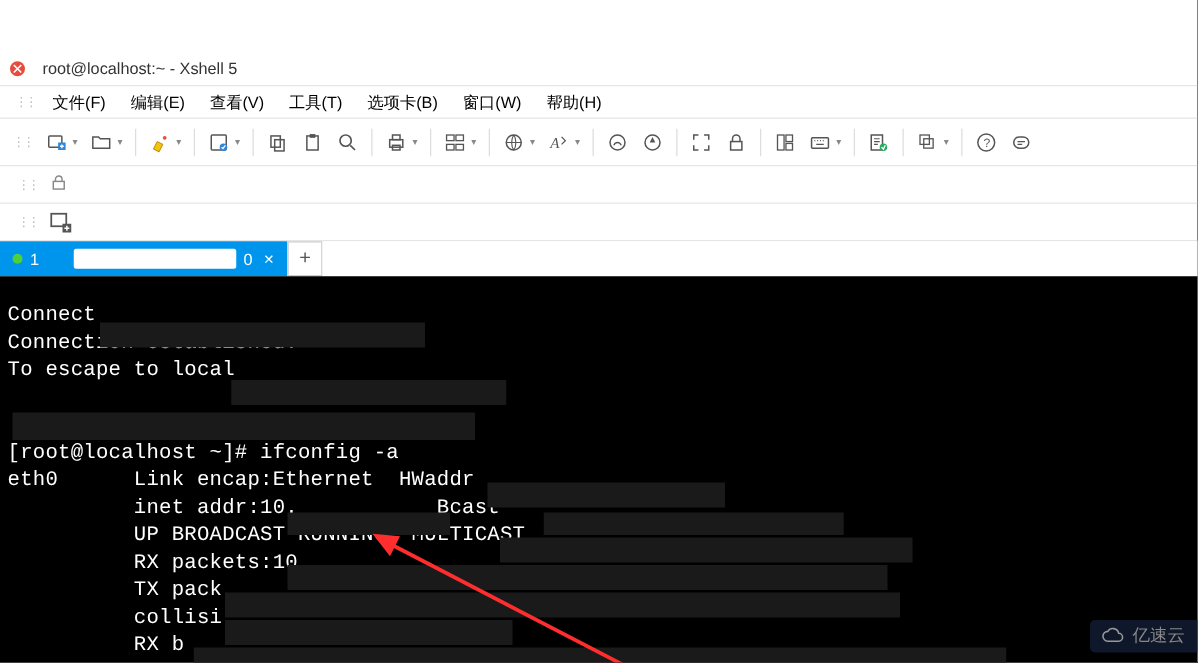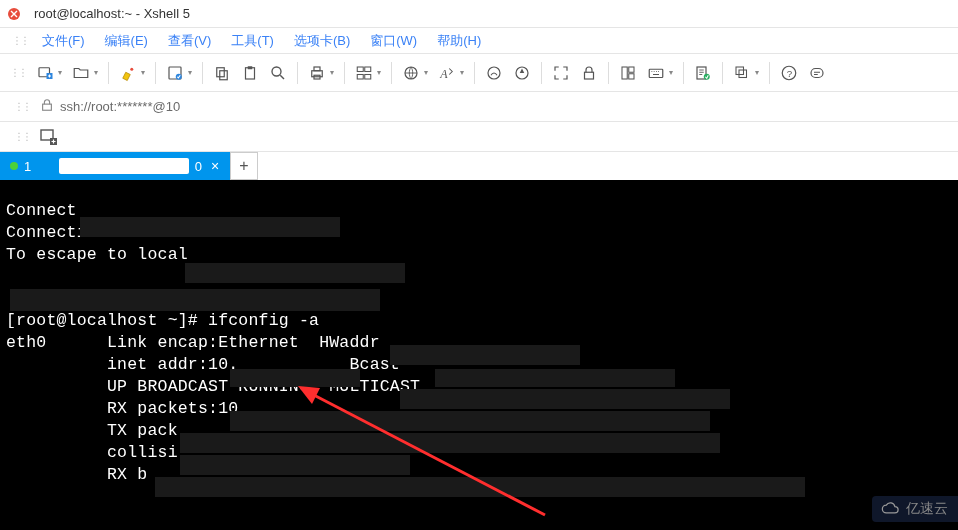--- a/index.html
+++ b/index.html
@@ -1,21 +1,21 @@
 <!DOCTYPE html>
 <html><head>
 <meta charset="utf-8">
 <style>
 * { margin: 0; padding: 0; box-sizing: border-box; }
 body { font-family: "Microsoft YaHei", Tahoma, sans-serif; font-size: 13px; background: #fff; width: 958px; height: 530px; overflow: hidden; position: relative; }
-.titlebar { display: flex; align-items: center; height: 28px; padding: 2px 6px; border-bottom: 1px solid #e5e5e5; }
+.titlebar { display: flex; align-items: center; height: 28px; padding: 2px 6px; border-bottom: 1px solid #e5e5e5; margin-top: 41px; }
 .titlebar .icon { width: 16px; height: 16px; margin-right: 6px; }
 .titlebar .title { font-size: 13px; color: #333; }
 .menubar { display: flex; align-items: center; height: 26px; padding: 2px 8px; border-bottom: 1px solid #e5e5e5; }
-.menubar .menu-item { padding: 2px 10px; cursor: pointer; color: #3b82f6; }
+.menubar .menu-item { padding: 2px 10px; cursor: pointer; color: #000000; }
 .toolbar { display: flex; align-items: center; height: 38px; padding: 2px 6px; gap: 2px; border-bottom: 1px solid #e5e5e5; }
 .tool-btn { display: flex; align-items: center; justify-content: center; width: 26px; height: 26px; border-radius: 3px; cursor: pointer; color: #555; }
 .tool-btn svg { width: 18px; height: 18px; }
 .sep { width: 1px; height: 22px; background: #ddd; margin: 0 4px; }
 .dd { width: 8px; margin-left: -2px; cursor: pointer; color: #888; font-size: 8px; display: flex; align-items: center; }
 .addrbar { display: flex; align-items: center; height: 30px; padding: 2px 10px; gap: 6px; border-bottom: 1px solid #e5e5e5; color: #6a6a6a; }
 .addrbar svg { width: 14px; height: 14px; }
 .hintbar { display: flex; align-items: center; height: 30px; padding: 2px 10px; gap: 6px; border-bottom: 1px solid #e5e5e5; color: #5a5a5a; font-size: 13px; }
 .hintbar .hint-icon { width: 18px; height: 18px; }
 .tabstrip { display: flex; align-items: stretch; height: 28px; background: #f3f3f3; }
@@ -215,21 +215,20 @@
       </svg>
     </div>
 </div>
 
 <div class="addrbar">
   <span class="grip">⋮⋮</span>
   <span><svg viewBox="0 0 16 16">
         <rect x="3" y="7" width="10" height="7" fill="none" stroke="#888" stroke-width="1.3"></rect>
         <path d="M5 7V5a3 3 0 016 0v2" fill="none" stroke="#888" stroke-width="1.3"></path>
       </svg></span>
-  <span style="flex:1;">ssh://root:*******@10</span>
 </div>
 
 <div class="hintbar">
   <span class="grip">⋮⋮</span>
   <span class="hint-icon"><svg viewBox="0 0 18 18">
         <rect x="1" y="2" width="12" height="10" fill="none" stroke="#555" stroke-width="1.4"></rect>
         <rect x="10" y="10" width="7" height="7" fill="#555"></rect>
         <path d="M13.5 11.5v4M11.5 13.5h4" stroke="#fff" stroke-width="1.2"></path>
       </svg></span>
 </div>

